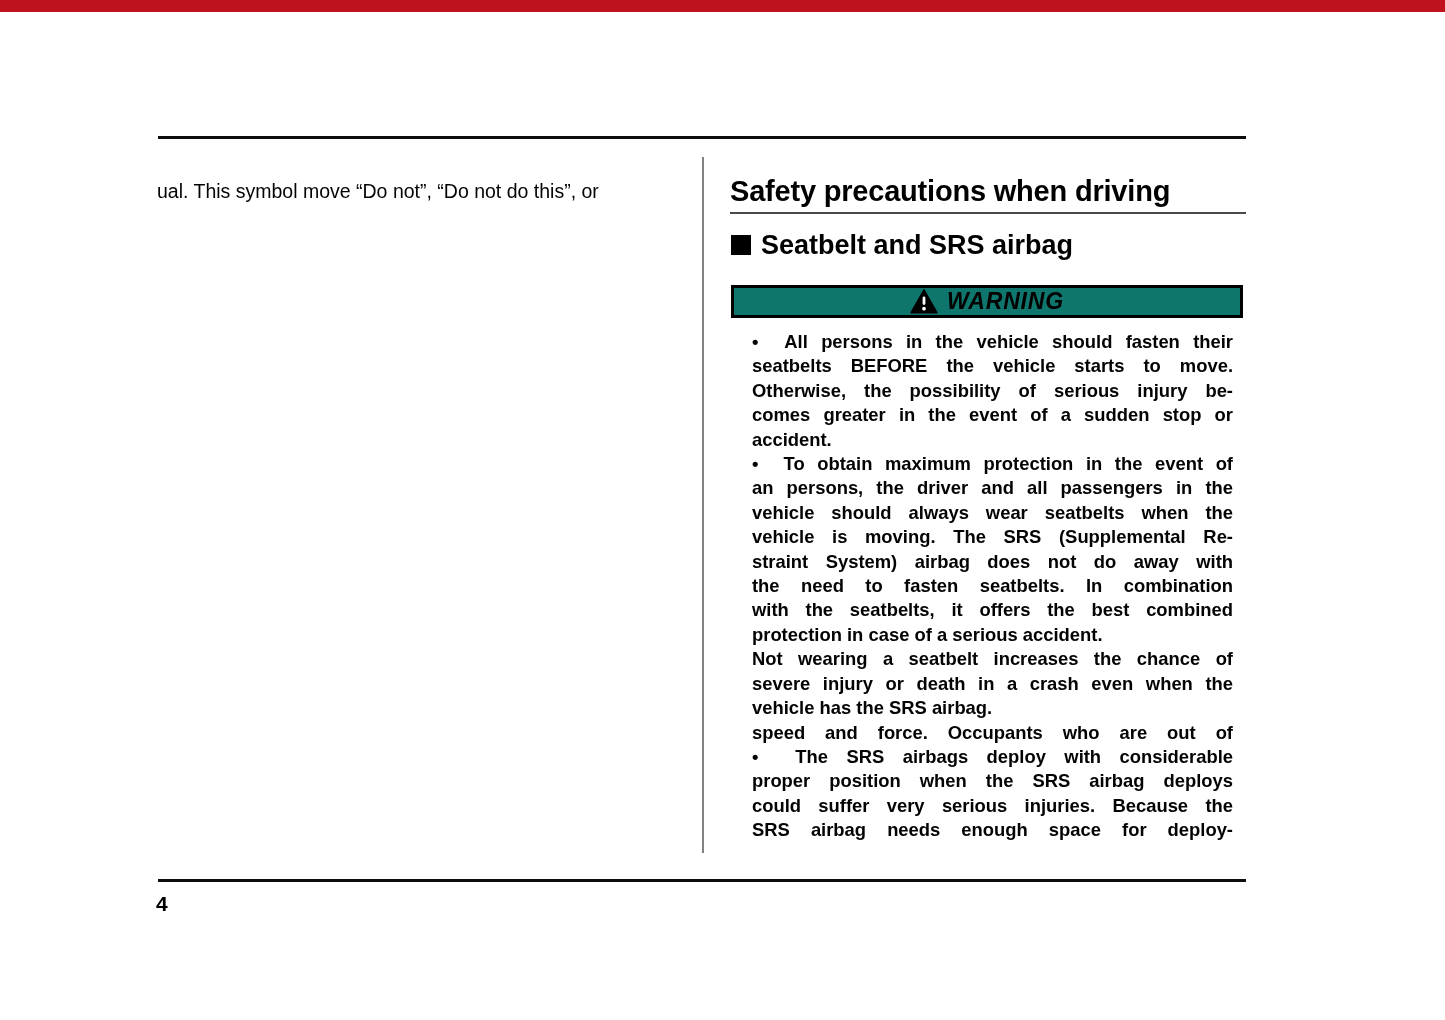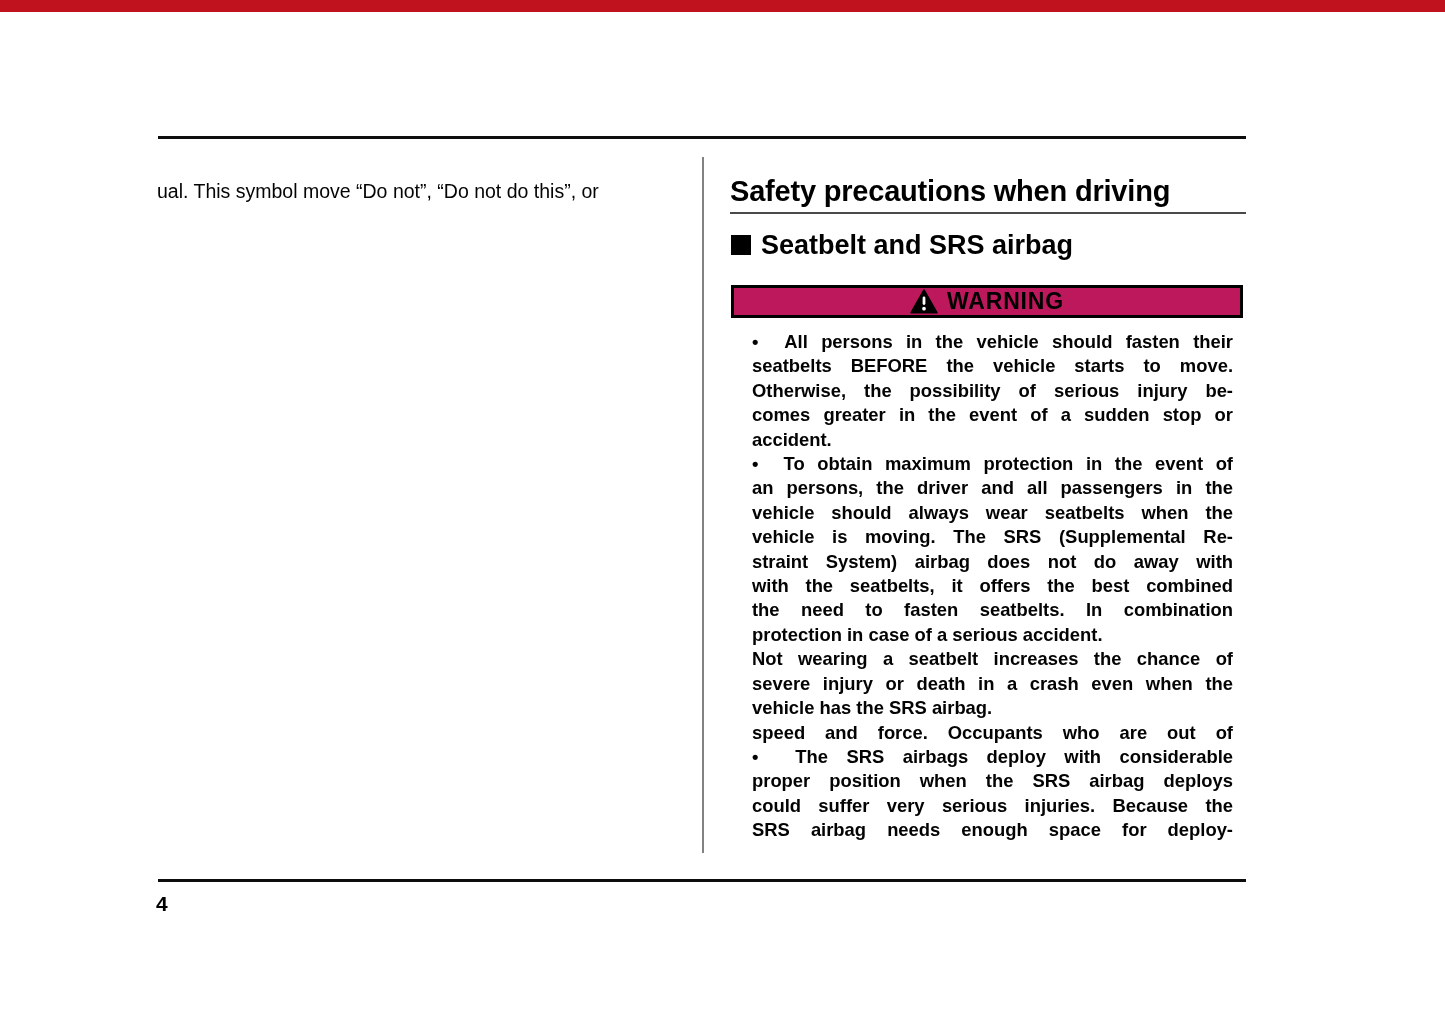--- a/index.html
+++ b/index.html
@@ -129,21 +129,21 @@
   <div class="divider"></div>
 
   <div class="heading">Safety precautions when driving</div>
   <div class="heading-rule"></div>
 
   <div class="subheading">
     <span class="sq"></span>
     <span>Seatbelt and SRS airbag</span>
   </div>
 
-  <div class="warnbar" id="warnbar" style="background: #be185d;">
+  <div class="warnbar" id="warnbar" style="background: #0f766e; font-style: italic;">
     <span class="warn-icon">
       <svg width="28" height="25" viewBox="0 0 30 27" aria-hidden="true">
         <path d="M15 1.2 L28.8 25.5 H1.2 Z" fill="#000" stroke="#000" stroke-width="2" stroke-linejoin="round"></path>
         <rect x="13.5" y="8.2" width="3" height="9" rx="1.5" fill="#fff"></rect>
         <circle cx="15" cy="21.3" r="2" fill="#fff"></circle>
       </svg>
     </span>
     <span class="warn-label">WARNING</span>
   </div>
 
@@ -154,22 +154,22 @@
         <div class="wline">Otherwise, the possibility of serious injury be-</div>
         <div class="wline">comes greater in the event of a sudden stop or</div>
         <div class="wline wline-left">accident.</div>
       </div>
       <div>
         <div class="wline">•&nbsp; To obtain maximum protection in the event of</div>
         <div class="wline">an persons, the driver and all passengers in the</div>
         <div class="wline">vehicle should always wear seatbelts when the</div>
         <div class="wline">vehicle is moving. The SRS (Supplemental Re-</div>
         <div class="wline">straint System) airbag does not do away with</div>
+        <div class="wline">the need to fasten seatbelts. In combination</div>
         <div class="wline">with the seatbelts, it offers the best combined</div>
-        <div class="wline">the need to fasten seatbelts. In combination</div>
         <div class="wline wline-left">protection in case of a serious accident.</div>
       </div>
       <div>
         <div class="wline">Not wearing a seatbelt increases the chance of</div>
         <div class="wline">severe injury or death in a crash even when the</div>
         <div class="wline wline-left">vehicle has the SRS airbag.</div>
       </div>
       <div>
         <div class="wline">speed and force. Occupants who are out of</div>
         <div class="wline">•&nbsp; The SRS airbags deploy with considerable</div>

